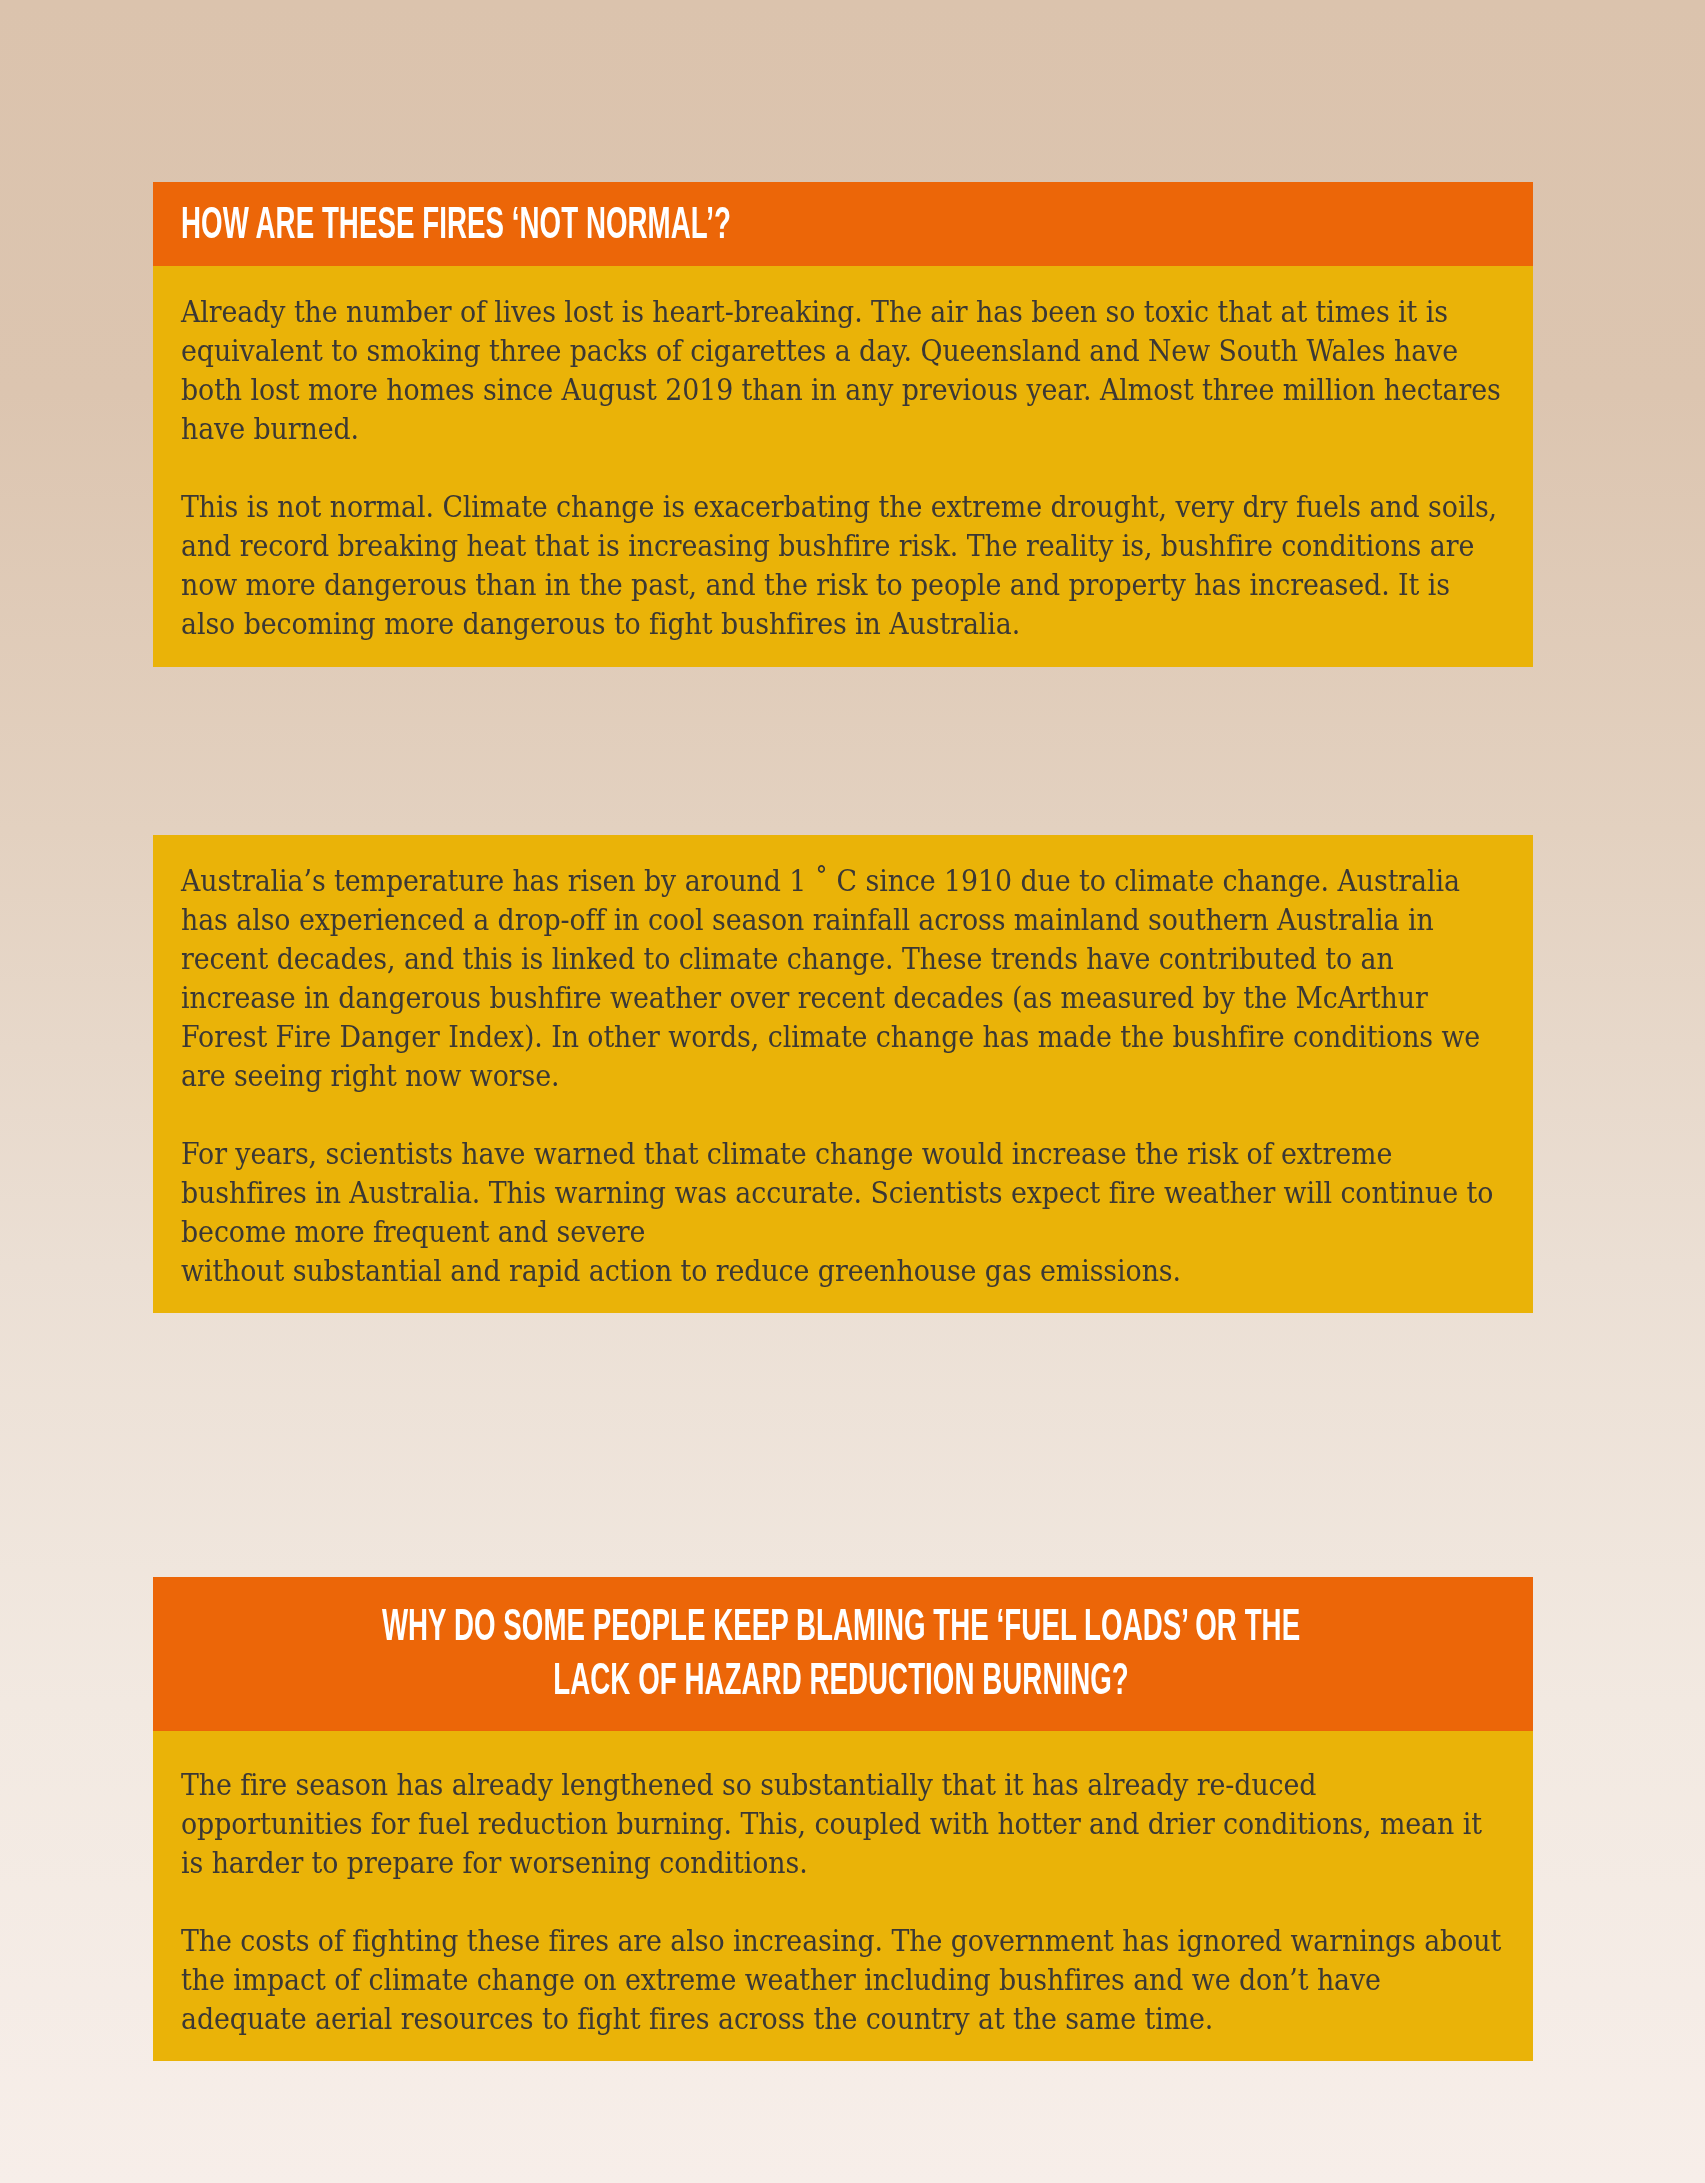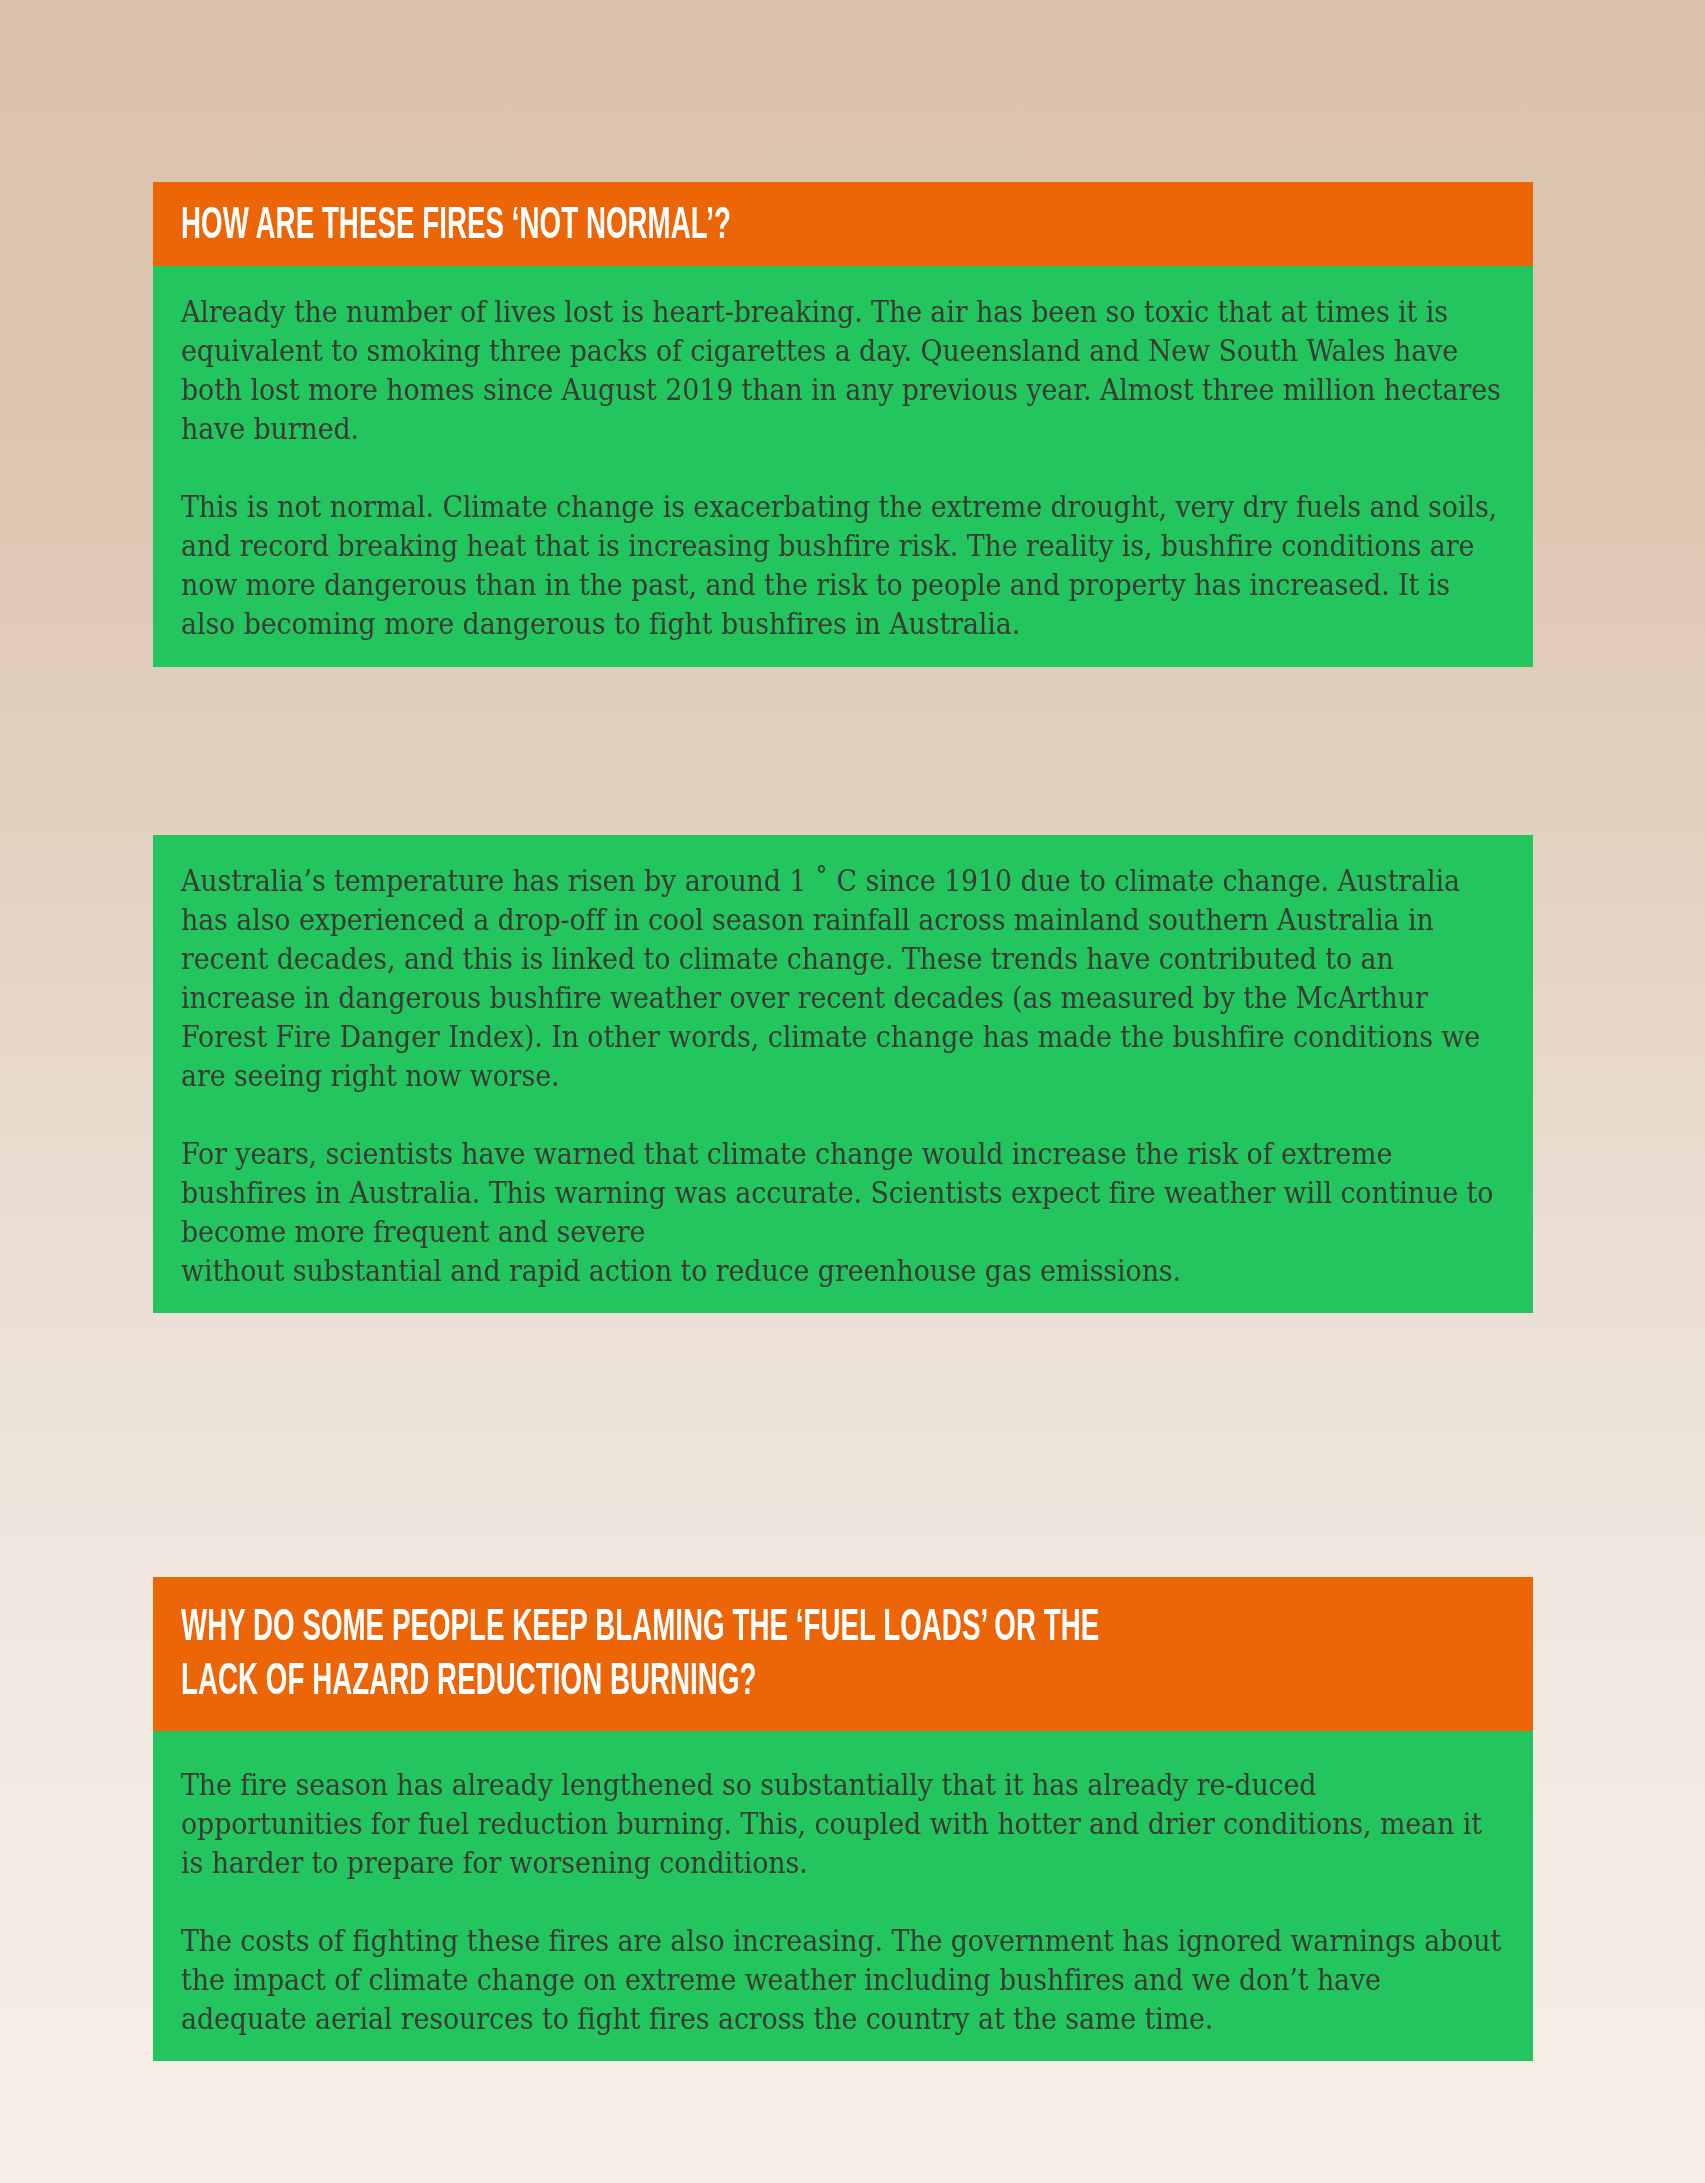--- a/index.html
+++ b/index.html
@@ -63,29 +63,30 @@
     letter-spacing: 0.1px;
     transform: scaleX(0.615);
     transform-origin: left center;
     width: 162%;
     white-space: pre-line;
     margin: 0;
   }
 
   .section-header.two-line {
     padding: 20.6px 27.5px 23.4px 27.5px;
+    text-align: center;
   }
 
   .section-header.two-line .headline {
     line-height: 1.22;
   }
 
   
   .section-body {
-    background: #22c55e;
+    background: #eab308;
     width: 100%;
     box-sizing: border-box;
     padding: 26px 27.5px 23.4px 27.5px;
   }
 
   .section-body p {
     margin: 0;
     color: #3b3835;
     font-family: "DejaVu Serif", "Liberation Serif", serif;
     font-size: 30px;

